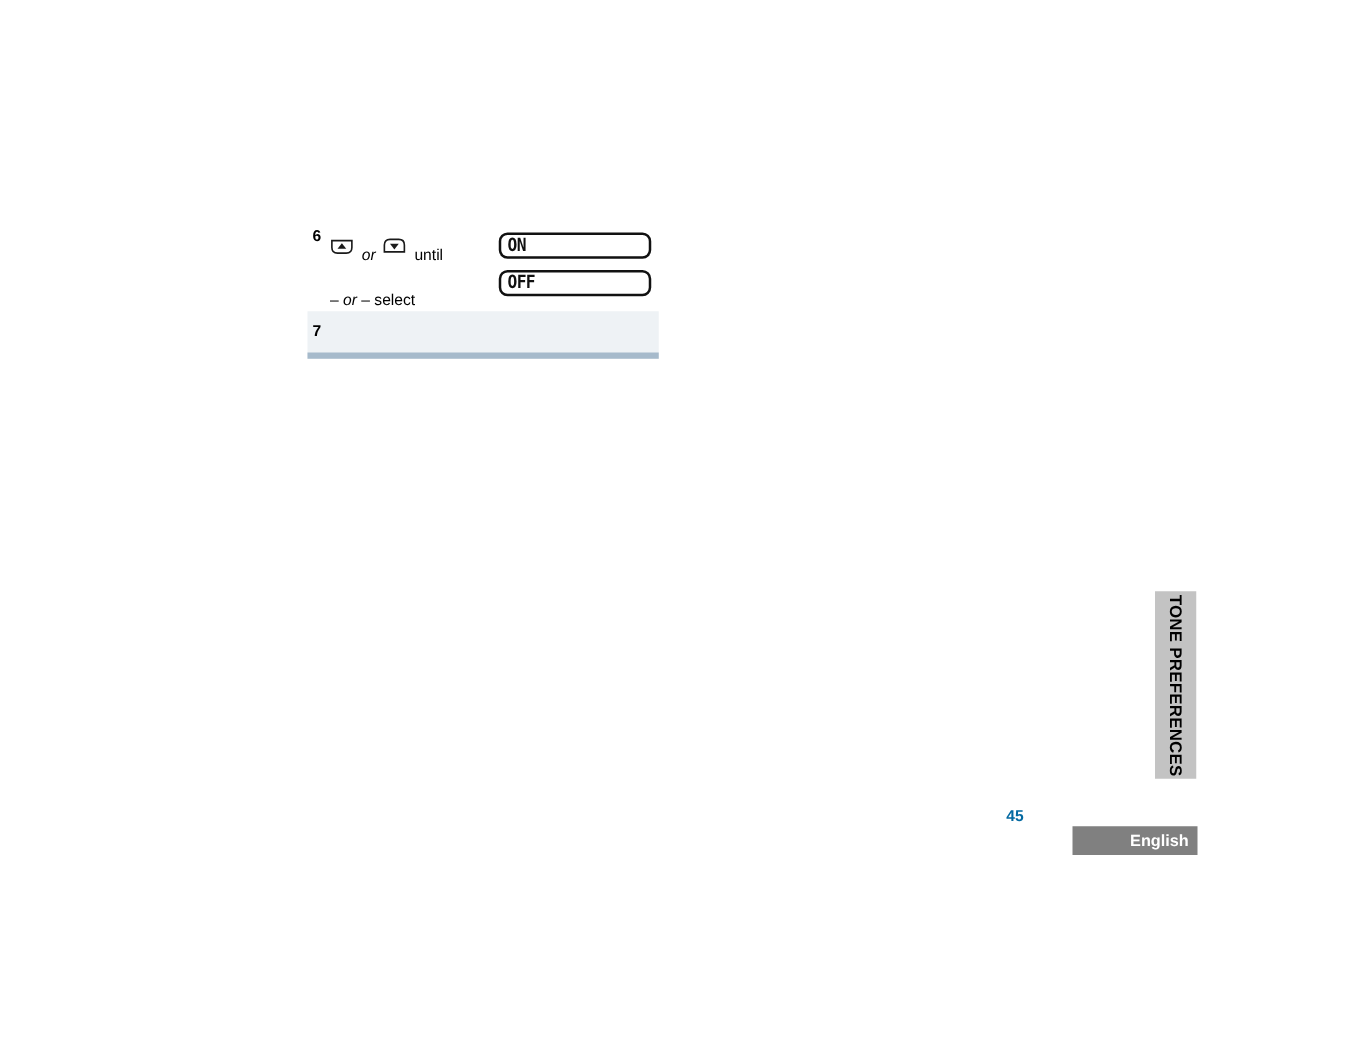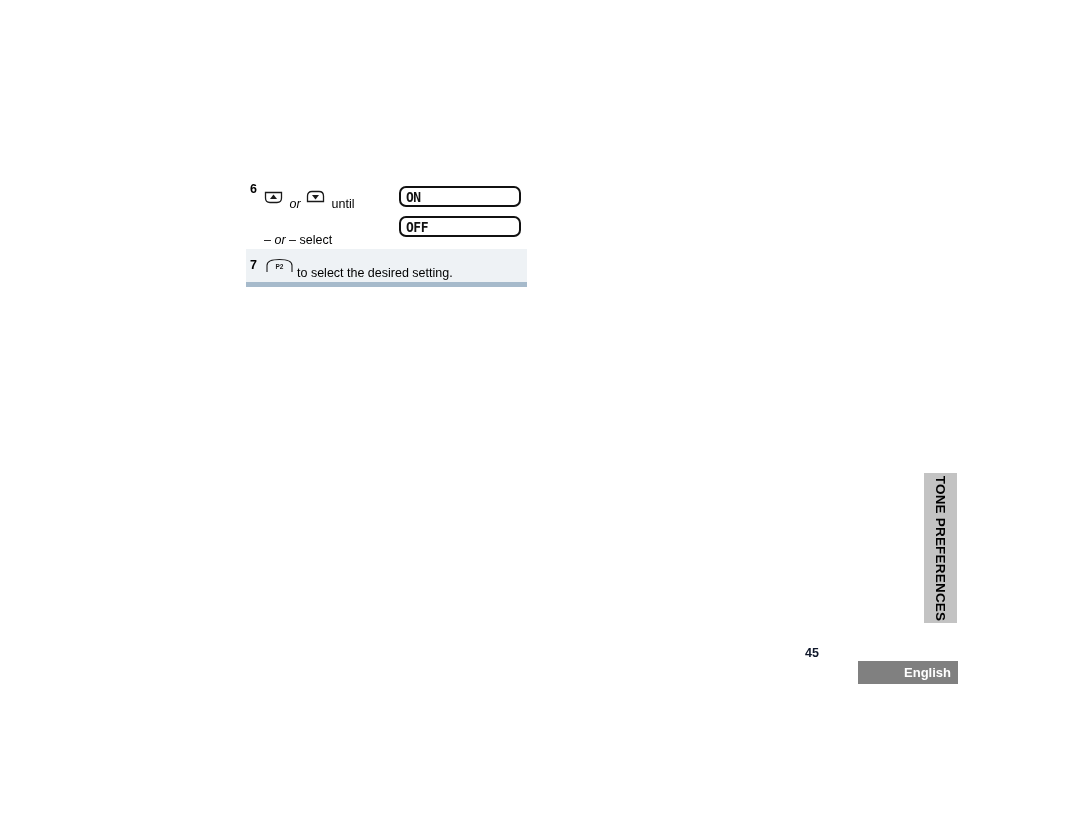--- a/index.html
+++ b/index.html
@@ -132,21 +132,21 @@
     color: #000000;
   }
 
   
   .page-number {
     position: absolute;
     left: 805px;
     top: 646px;
     font-size: 12.5px;
     font-weight: bold;
-    color: #0f172a;
+    color: #0369a1;
   }
   .lang-badge {
     position: absolute;
     left: 858px;
     top: 661px;
     width: 100px;
     height: 23px;
     background: #808080;
     display: flex;
     align-items: center;
@@ -197,29 +197,20 @@
     <div class="step-num"></div>
     <div class="step-body">
       <span class="txt">– </span>
       <span class="txt ital">or</span>
       <span class="txt"> – select</span>
     </div>
   </div>
 
   <div class="step-row row7">
     <div class="step-num">7</div>
-    <div class="step-body">
-      <span class="key key-p2">
-        <svg viewBox="0 0 54 30" xmlns="http://www.w3.org/2000/svg">
-          <path d="M2 28 L2 15 Q2 3 27 3 Q52 3 52 15 L52 28" fill="none" stroke="#1a1a1a" stroke-width="2.2"></path>
-          <text x="27" y="22" text-anchor="middle" font-family="Liberation Sans, sans-serif" font-size="13" font-weight="bold" fill="#1a1a1a">P2</text>
-        </svg>
-      </span>
-      <span class="txt">to select the desired setting.</span>
-    </div>
   </div>
 
 </div>
 
 <div class="side-tab">
   <span class="side-tab-label">TONE PREFERENCES</span>
 </div>
 
 <div class="page-number">45</div>
 <div class="lang-badge">

